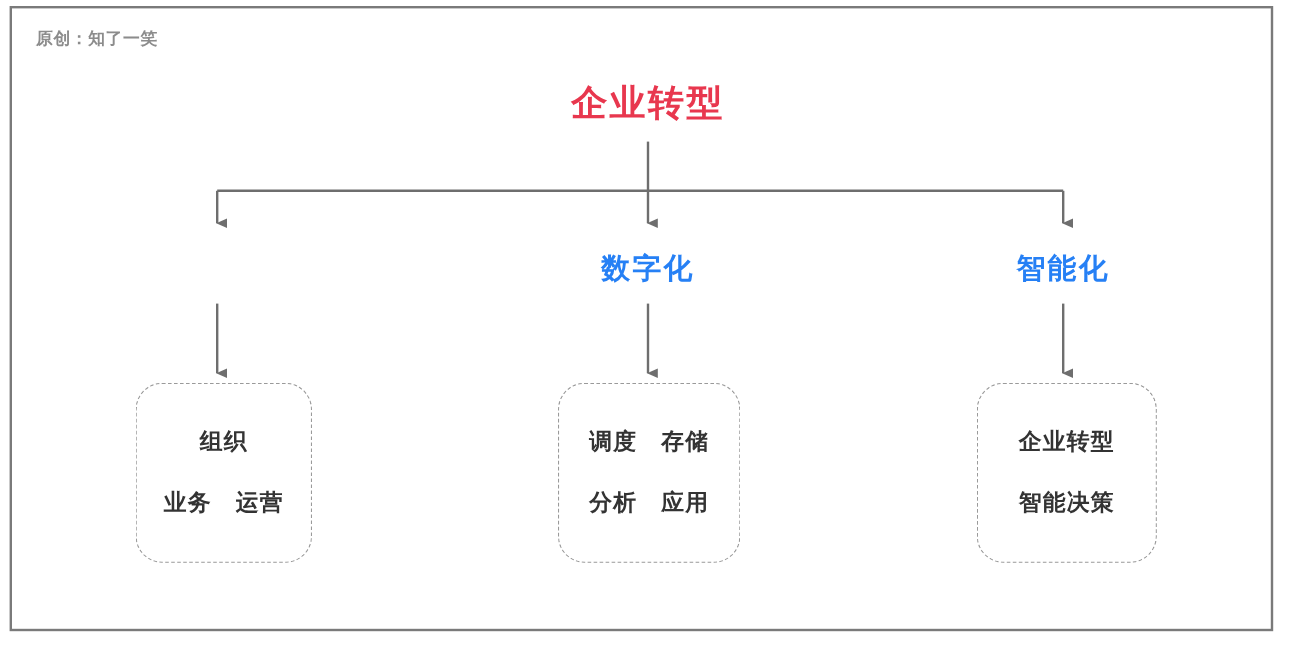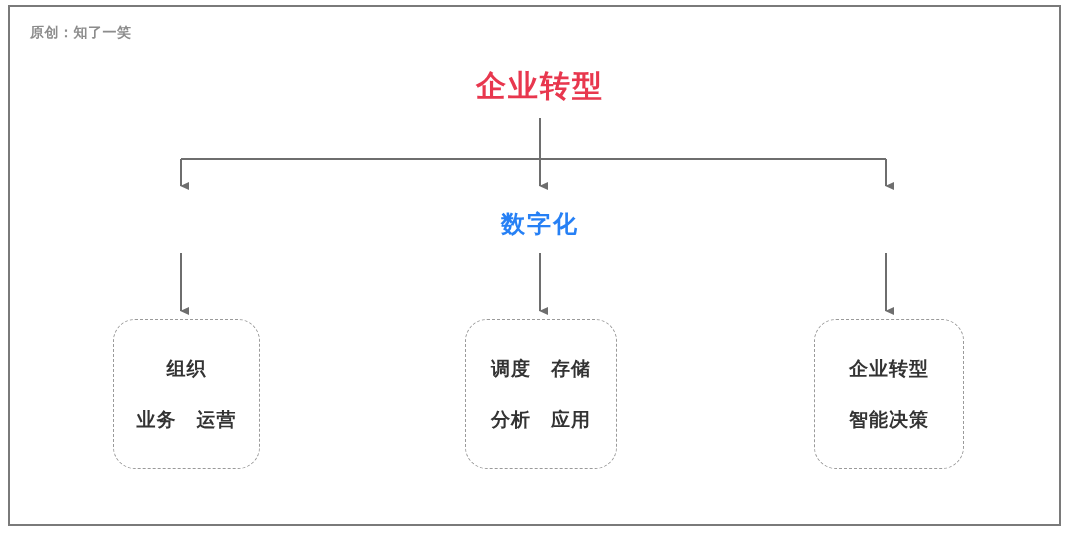--- a/index.html
+++ b/index.html
@@ -139,20 +139,21 @@
     <line x1="181" y1="159" x2="181" y2="186" stroke="#6e6e6e" stroke-width="2" marker-end="url(#arrowhead)"></line>
 
     <line x1="886" y1="159" x2="886" y2="186" stroke="#6e6e6e" stroke-width="2" marker-end="url(#arrowhead)"></line>
 
     <line x1="181" y1="253" x2="181" y2="311" stroke="#6e6e6e" stroke-width="2" marker-end="url(#arrowhead)"></line>
     <line x1="540" y1="253" x2="540" y2="311" stroke="#6e6e6e" stroke-width="2" marker-end="url(#arrowhead)"></line>
     <line x1="886" y1="253" x2="886" y2="311" stroke="#6e6e6e" stroke-width="2" marker-end="url(#arrowhead)"></line>
   </svg>
 
   <div class="l2-label c2">数字化</div>
+  <div class="l2-label c3">智能化</div>
 
   <div class="leaf-box b1">
     <div class="leaf-line">组织</div>
     <div class="leaf-line">业务　运营</div>
   </div>
 
   <div class="leaf-box b2">
     <div class="leaf-line">调度　存储</div>
     <div class="leaf-line">分析　应用</div>
   </div>

